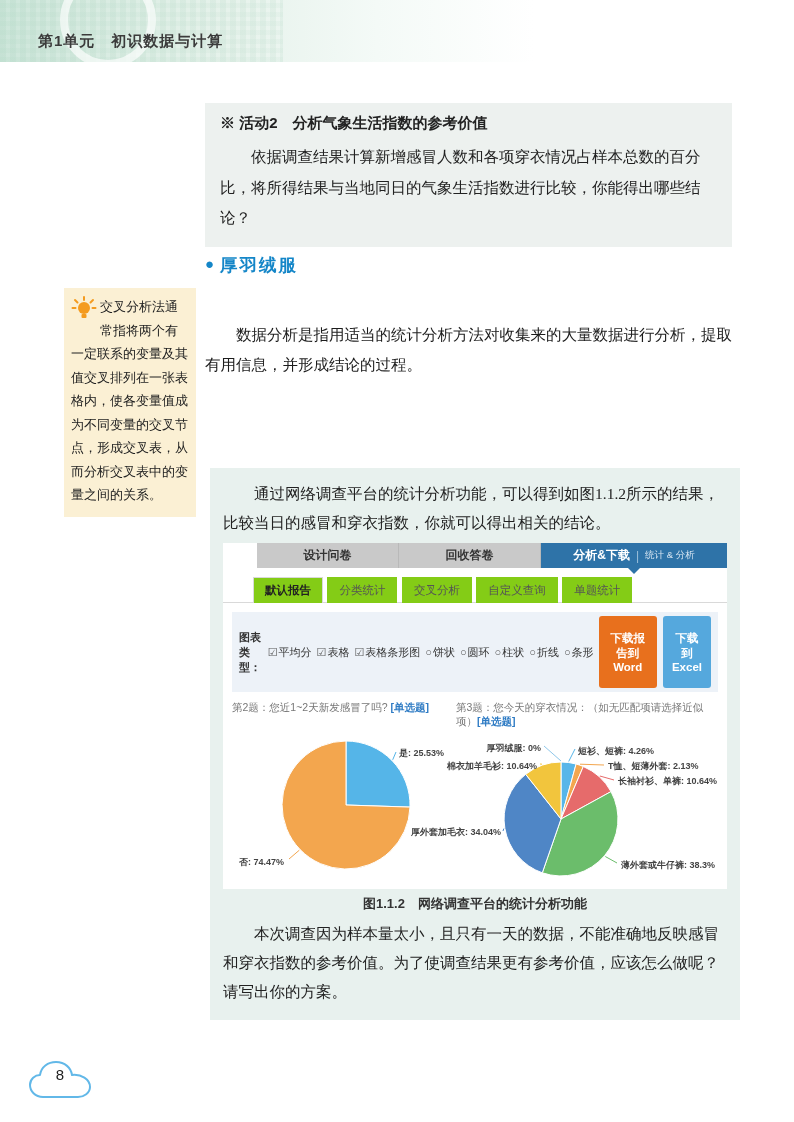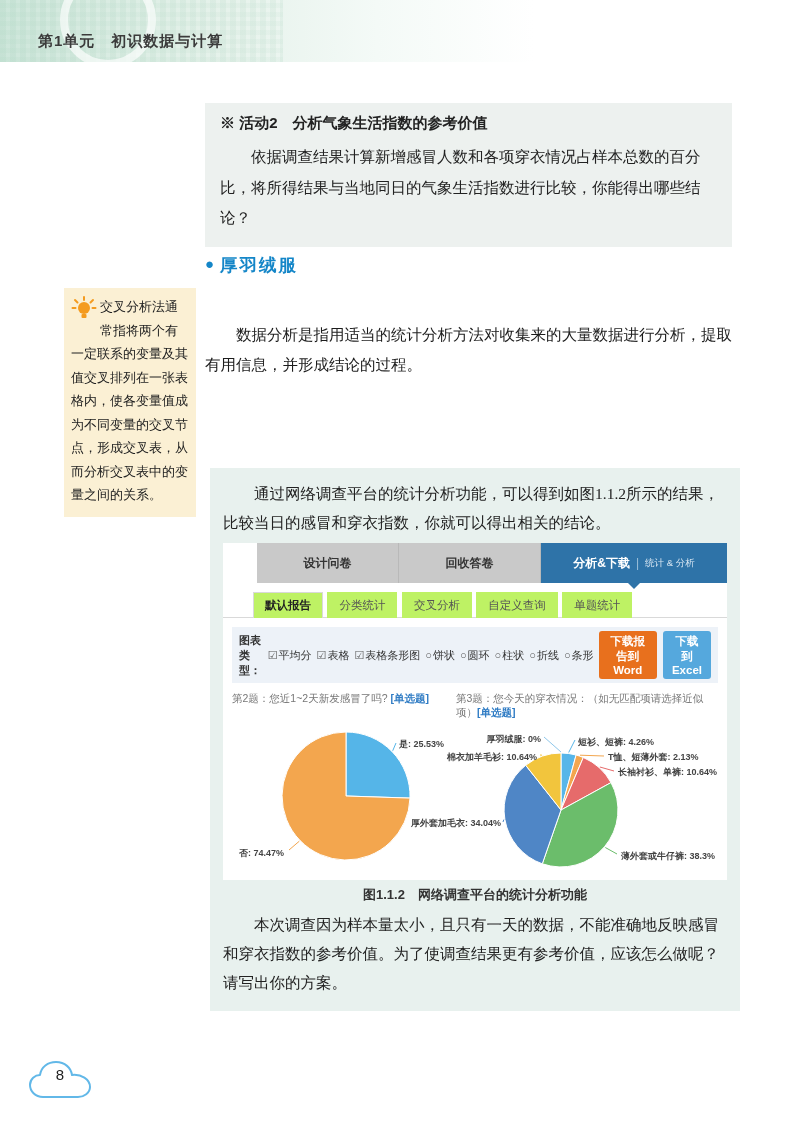--- a/index.html
+++ b/index.html
@@ -62,40 +62,40 @@
     position:absolute; left:210px; top:468px; width:530px;
     background:#e8f1ee; padding:12px 13px 14px 13px;
   }
   .fig-intro, .fig-outro { font-size:15.5px; line-height:28.5px; text-indent:2em; color:#222; }
   .fig-outro { margin-top:6px; line-height:29px; }
   .fig-caption { text-align:center; font-family:"Liberation Sans", sans-serif;
                  font-size:13px; font-weight:bold; color:#333; margin-top:6px; }
 
   
   .survey-ui { margin-top:6px; background:#ffffff; width:504px; font-family:"Liberation Sans", sans-serif; }
-  .topbar { display:flex; height:40px;margin-left:34px; }
+  .topbar { display:flex; height:25px;margin-left:34px; }
   .toptab { flex:1 1 0; background:#c9c9c9; color:#333; font-size:12px; font-weight:bold;
             display:flex; align-items:center; justify-content:center; border-right:1px solid #b9b9b9; cursor:default; }
   .toptab-active { flex:0 0 186px; position:relative; background:#2e73a8; color:#fff; border-right:none; }
   .toptab-active .suffix { font-weight:normal; font-size:9.5px; color:#d7e6f2; margin-left:6px; }
   .toptab-active .pipe { font-weight:normal; color:#9dc0da; margin-left:6px; }
   .toptab-active::after { content:""; position:absolute; left:50%; bottom:-6px; margin-left:-7px;
                           border:7px solid transparent; border-top:7px solid #2e73a8; border-bottom:none; }
 
   .subtabs { padding:8px 0 0 30px; border-bottom:1px solid #d9d9d9; }
   .subtab { display:inline-block; font-size:11.5px; color:#555; padding:5px 11px;
-            border:1px solid transparent; border-bottom:none; position:relative; top:1px; background:#bef264; }
+            border:1px solid transparent; border-bottom:none; position:relative; top:1px; background:#84cc16; }
   .subtab-active { font-weight:bold; color:#222; border-color:#d9d9d9; }
 
   .charttype-row { display:flex; align-items:center; margin:9px 9px 2px 9px;
                    background:#edf2f8; padding:4px 7px; font-size:11px; color:#333; }
   .charttype-label { font-weight:bold; margin-right:3px; }
   .charttype-opt { margin-right:5px; white-space:nowrap; }
   .charttype-opt .glyph { color:#555; margin-right:1px; }
-  .dl-btn { color:#fff; font-size:11.5px; font-weight:bold; padding:3px 9px; border:none;
+  .dl-btn { color:#fff; font-size:11.5px; font-weight:bold; padding:15px 9px; border:none;
             border-radius:3px; margin-left:6px; cursor:default; }
   .dl-word { background:#e8701d; margin-left:auto; }
   .dl-excel { background:#55a8dd; }
 
   .questions-row { display:flex; padding:7px 9px 0 9px; font-size:10.5px; color:#777; }
   .question-1 { width:224px; }
   .question-2 { flex:1; }
   .q-tag { color:#2e7bc4; font-weight:bold; }
 
   .charts-svg { display:block; width:504px; height:160px; }

